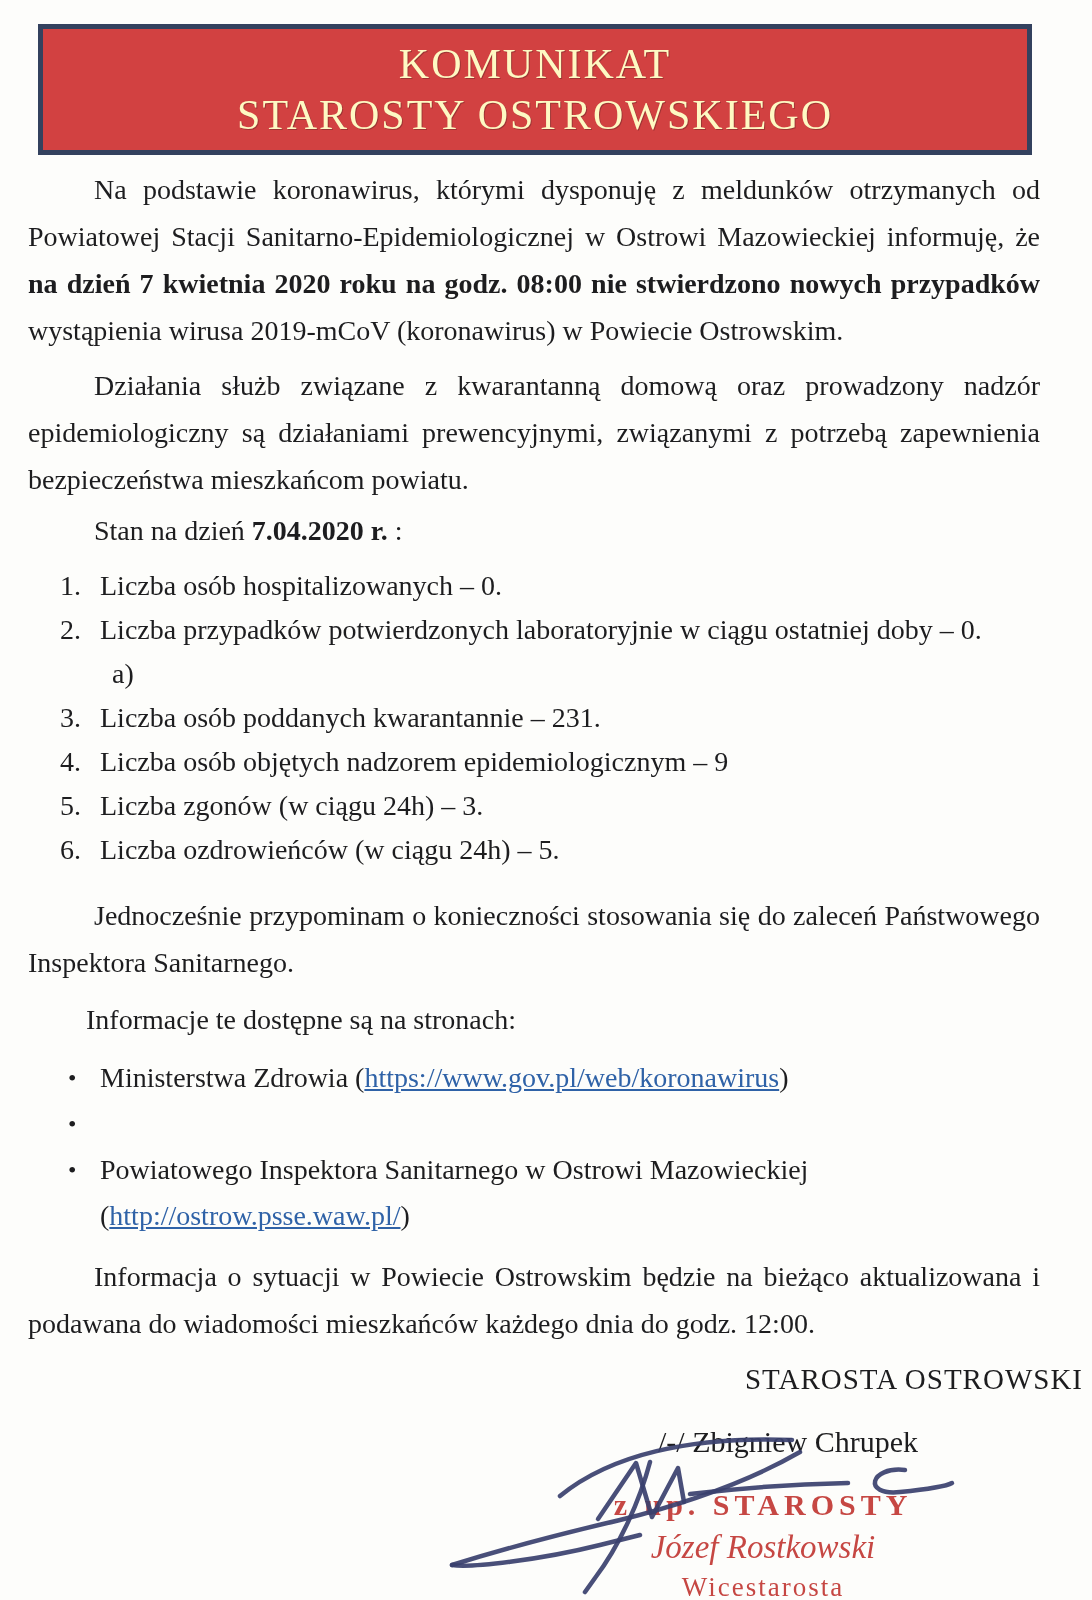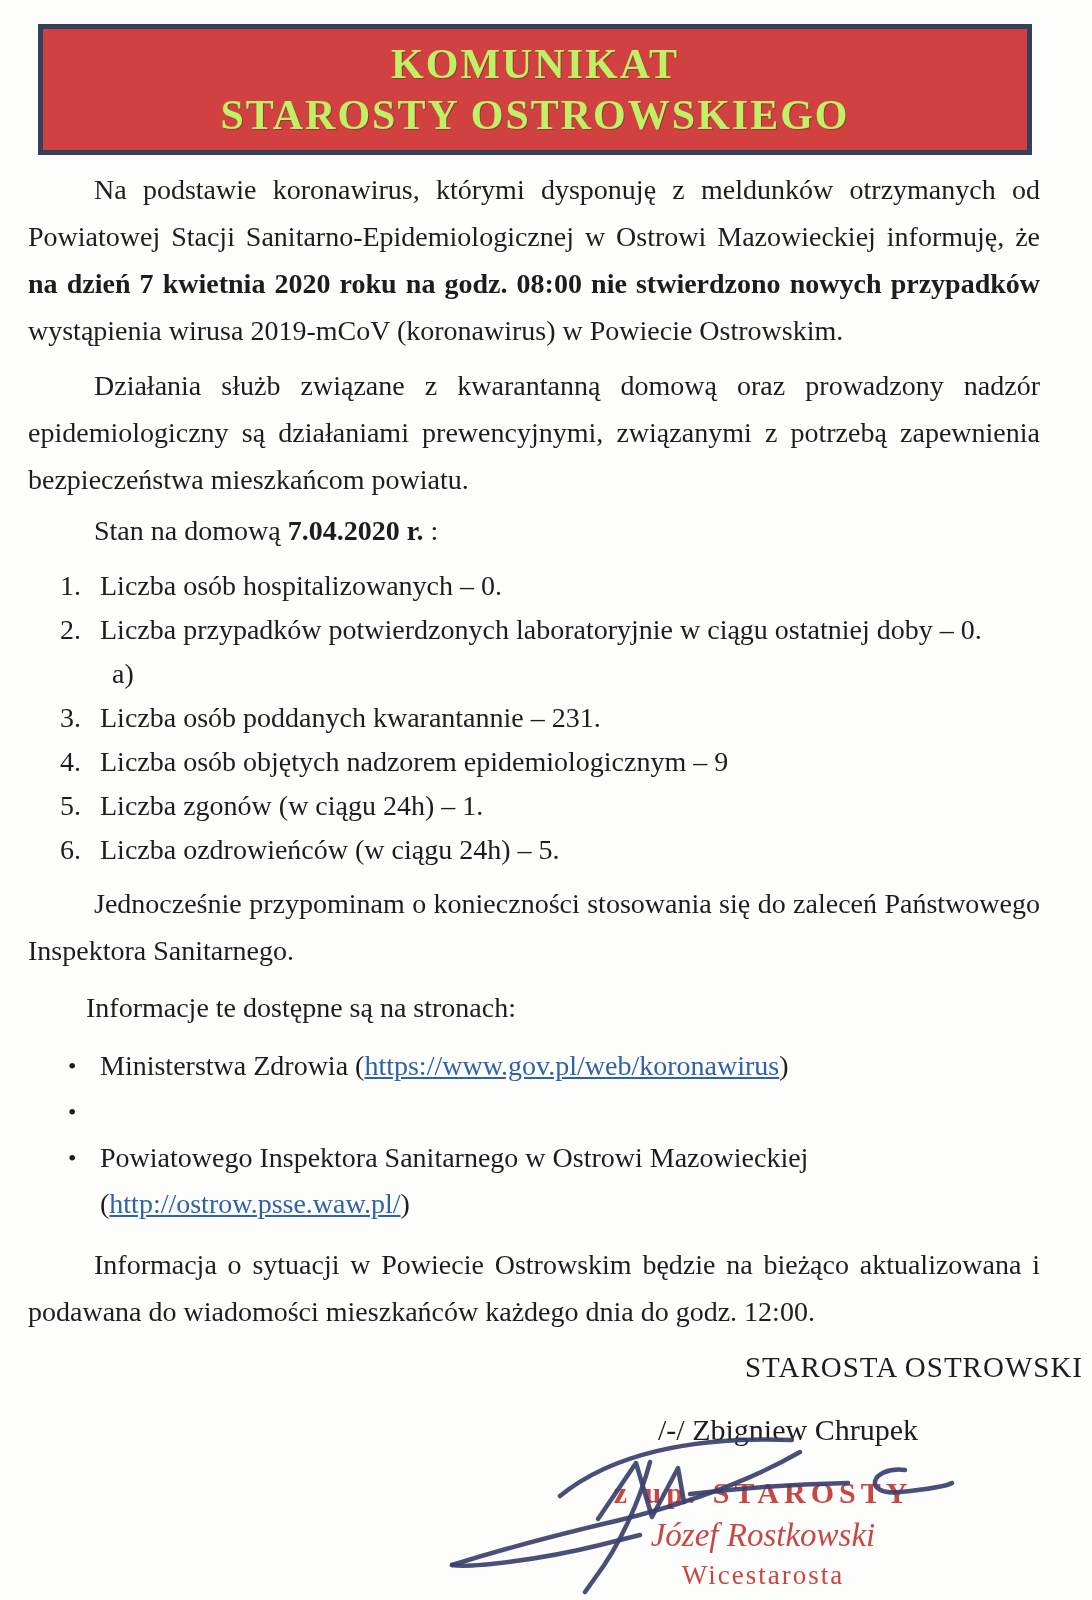--- a/index.html
+++ b/index.html
@@ -23,22 +23,22 @@
   
   .banner{
     margin:24px 0 0 38px;
     width:994px;height:131px;
     background:var(--banner-bg);
     border:5px solid var(--banner-border);
     display:flex;flex-direction:column;justify-content:center;align-items:center;
     gap:5px;
   }
   .banner-line{
-    font-size:42px;font-weight:bold;
-    color:#bef264;
+    font-size:42px;font-weight:normal;
+    color:#fef9c3;
     letter-spacing:2px;
     line-height:1.1;
     text-shadow:1px 1px 0 rgba(60,30,30,.35);
   }
   
   .content{
     margin-left:28px;
     width:1012px;
     font-size:28px;
     line-height:47px;
@@ -52,21 +52,21 @@
   .p2{margin-top:8px;}
   .status-line{margin:4px 0 0 0;text-indent:66px;}
   .bold{font-weight:bold;}
   
   .stats{margin-top:10px;}
   .stat-row{display:flex;line-height:44px;}
   .stat-marker{width:40px;margin-left:32px;flex:0 0 auto;}
   .stat-text{flex:1 1 auto;}
   .stat-row.indent-1 .stat-marker{margin-left:84px;width:38px;}
   
-  .p3{margin-top:8px;}
+  .p3{margin-top:20px;}
   .links-intro{margin:10px 0 0 0;text-indent:58px;}
   .links{margin-top:12px;}
   .link-row{display:flex;line-height:46px;}
   .bullet{width:32px;margin-left:40px;flex:0 0 auto;font-size:24px;}
   .link-url{color:var(--link);text-decoration:underline;cursor:pointer;}
   .p4{margin-top:14px;}
   
   .sig-title{
     margin:12px 0 0 465px;width:590px;
     text-align:right;font-size:29px;line-height:40px;
@@ -108,21 +108,21 @@
     <div class="banner-line">KOMUNIKAT</div>
     <div class="banner-line">STAROSTY OSTROWSKIEGO</div>
   </div>
 
   <div class="content">
 
     <p class="para p1"><span>Na podstawie koronawirus, którymi dysponuję z meldunków otrzymanych od Powiatowej Stacji Sanitarno-Epidemiologicznej w Ostrowi Mazowieckiej informuję, że </span><span class="bold">na dzień 7 kwietnia 2020 roku na godz. 08:00 nie stwierdzono nowych przypadków</span><span> wystąpienia wirusa 2019-mCoV (koronawirus) w Powiecie Ostrowskim.</span></p>
 
     <p class="para p2">Działania służb związane z kwarantanną domową oraz prowadzony nadzór epidemiologiczny są działaniami prewencyjnymi, związanymi z potrzebą zapewnienia bezpieczeństwa mieszkańcom powiatu.</p>
 
-    <p class="status-line"><span>Stan na domową </span><span class="bold">7.04.2020 r.</span><span> :</span></p>
+    <p class="status-line"><span>Stan na dzień </span><span class="bold">7.04.2020 r.</span><span> :</span></p>
 
     <div class="stats">
   <div class="stat-row">
     <span class="stat-marker">1.</span>
     <span class="stat-text">Liczba osób hospitalizowanych – 0.</span>
   </div>
 
   <div class="stat-row">
     <span class="stat-marker">2.</span>
     <span class="stat-text">Liczba przypadków potwierdzonych laboratoryjnie w ciągu ostatniej doby – 0.</span>
@@ -137,21 +137,21 @@
     <span class="stat-text">Liczba osób poddanych kwarantannie – 231.</span>
   </div>
 
   <div class="stat-row">
     <span class="stat-marker">4.</span>
     <span class="stat-text">Liczba osób objętych nadzorem epidemiologicznym – 9</span>
   </div>
 
   <div class="stat-row">
     <span class="stat-marker">5.</span>
-    <span class="stat-text">Liczba zgonów (w ciągu 24h) – 1.</span>
+    <span class="stat-text">Liczba zgonów (w ciągu 24h) – 3.</span>
   </div>
 
   <div class="stat-row">
     <span class="stat-marker">6.</span>
     <span class="stat-text">Liczba ozdrowieńców (w ciągu 24h) – 5.</span>
   </div>
 </div>
 
     <p class="para p3">Jednocześnie przypominam o konieczności stosowania się do zaleceń Państwowego Inspektora Sanitarnego.</p>
 

